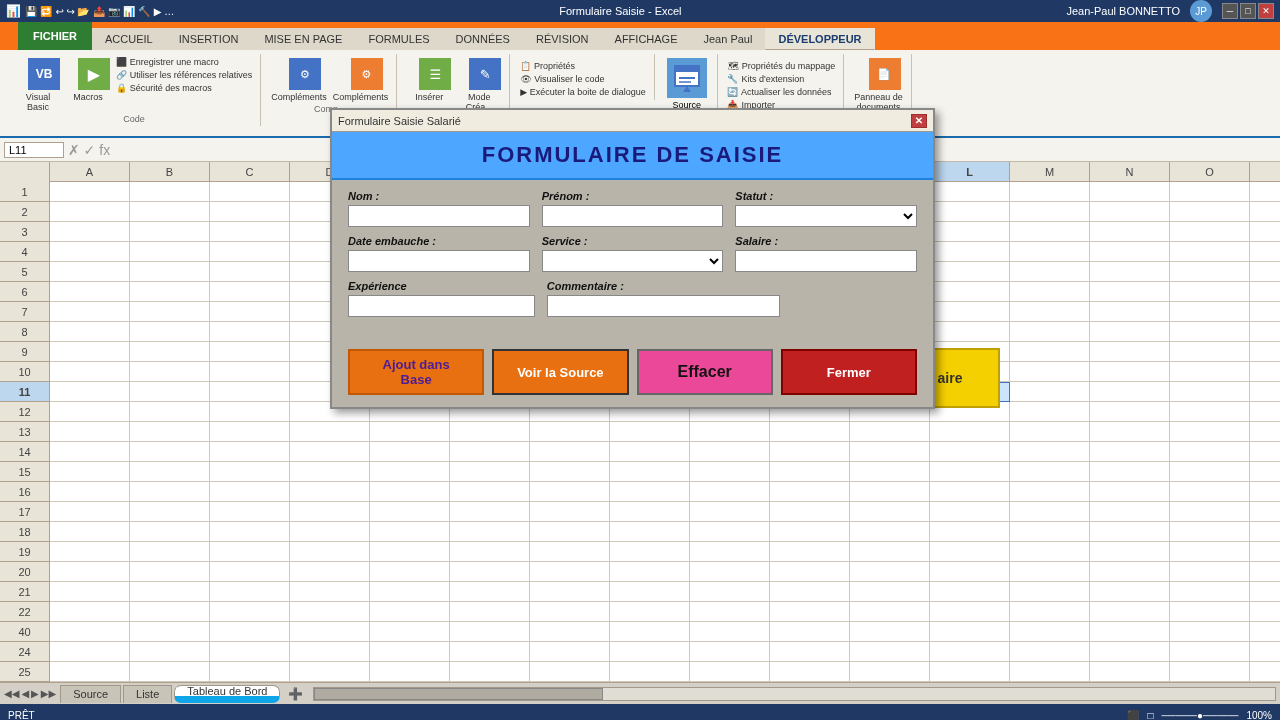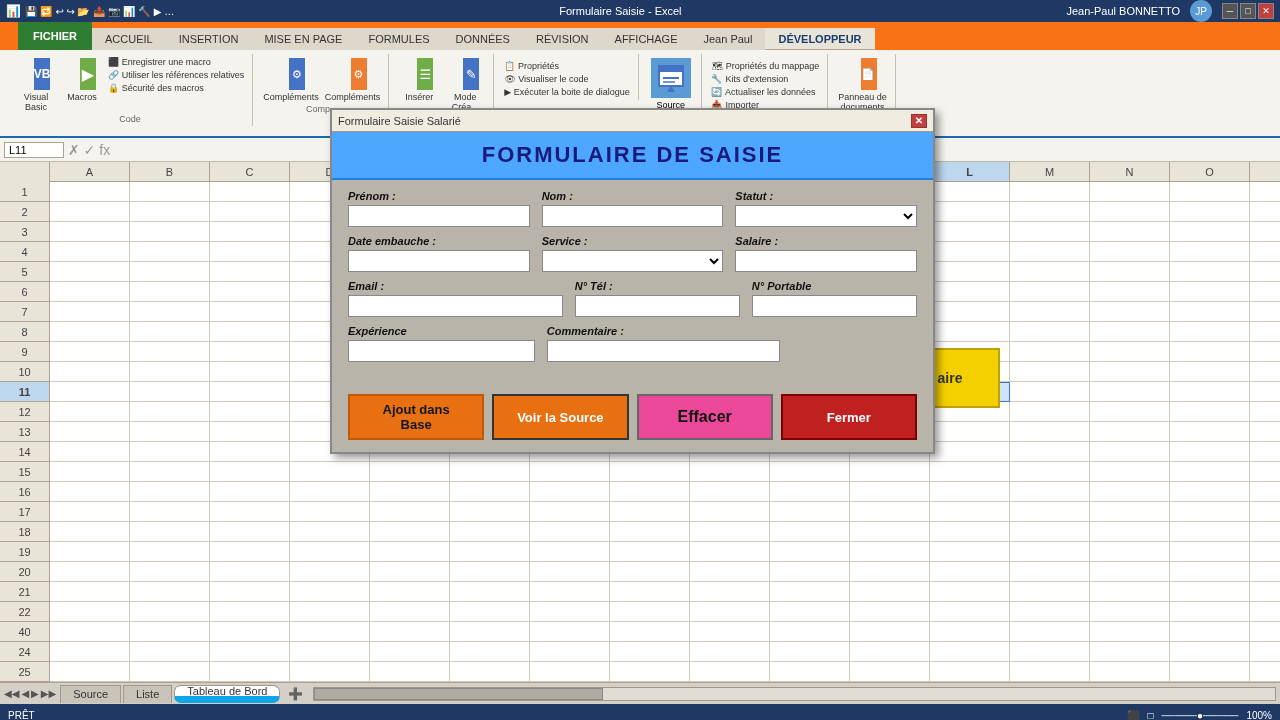--- a/index.html
+++ b/index.html
@@ -94,21 +94,21 @@
       flex-direction: column;
       align-items: center;
       font-size: 9px;
       color: #333;
       cursor: pointer;
       padding: 2px;
       min-width: 44px;
       text-align: center;
     }
     .ribbon-icon-large {
-      width: 16px; height: 32px;
+      width: 32px; height: 32px;
       background: #4472c4;
       margin-bottom: 2px;
       display: flex; align-items: center; justify-content: center;
       color: white; font-size: 16px; margin-left: 12px;
     }
     .ribbon-small-btns {
       display: flex;
       flex-direction: column;
       gap: 1px;
       font-size: 9px;
@@ -357,21 +357,21 @@
     }
     .modal-footer {
       background: #b8b4aa;
       padding: 8px 16px 12px;
       display: flex;
       justify-content: space-between;
       gap: 8px;
     }
     .btn-orange {
       background: #e87010;
-      color: #0f172a;
+      color: #4c1d95;
       border: 2px solid #c05808;
       padding: 6px 16px;
       font-size: 13px;
       font-weight: bold;
       cursor: pointer;
       flex: 1;
       text-align: center;
     }
     .btn-orange-outline {
       background: #e87010;
@@ -1131,26 +1131,26 @@
       <div class="modal-close-btn">✕</div>
     </div>
 
     <div class="modal-header">
       <span>FORMULAIRE DE SAISIE</span>
     </div>
 
     <div class="modal-body">
 
       <div class="form-row">
+        <div class="form-field w1">
+          <div class="form-label">Nom :</div>
+          <input class="form-input" type="text" style="">
+        </div>
         <div class="form-field w2">
           <div class="form-label">Prénom :</div>
-          <input class="form-input" type="text" style="">
-        </div>
-        <div class="form-field w1">
-          <div class="form-label">Nom :</div>
           <input class="form-input" type="text" style="">
         </div>
         <div class="form-field w3">
           <div class="form-label">Statut :</div>
           <select class="form-select"></select>
         </div>
       </div>
 
       <div class="form-row">
         <div class="form-field w1">
@@ -1161,34 +1161,20 @@
           <div class="form-label">Service :</div>
           <select class="form-select"></select>
         </div>
         <div class="form-field w3">
           <div class="form-label">Salaire :</div>
           <input class="form-input" type="text" style="">
         </div>
       </div>
 
 
-      <div class="form-row">
-        <div class="form-field" style="flex:1.3;">
-          <div class="form-label">Email  :</div>
-          <input class="form-input-wide" type="text" style="">
-        </div>
-        <div class="form-field w2">
-          <div class="form-label">N° Tél :</div>
-          <input class="form-input" type="text" style="">
-        </div>
-        <div class="form-field w3">
-          <div class="form-label">N° Portable</div>
-          <input class="form-input" type="text" style="">
-        </div>
-      </div>
 
       <div class="form-row">
         <div class="form-field" style="flex:1.2;">
           <div class="form-label">Expérience</div>
           <input class="form-input-wide" type="text" style="">
         </div>
         <div class="form-field" style="flex:1.5;">
           <div class="form-label">Commentaire :</div>
           <input class="form-input-wide" type="text" style="">
         </div>

